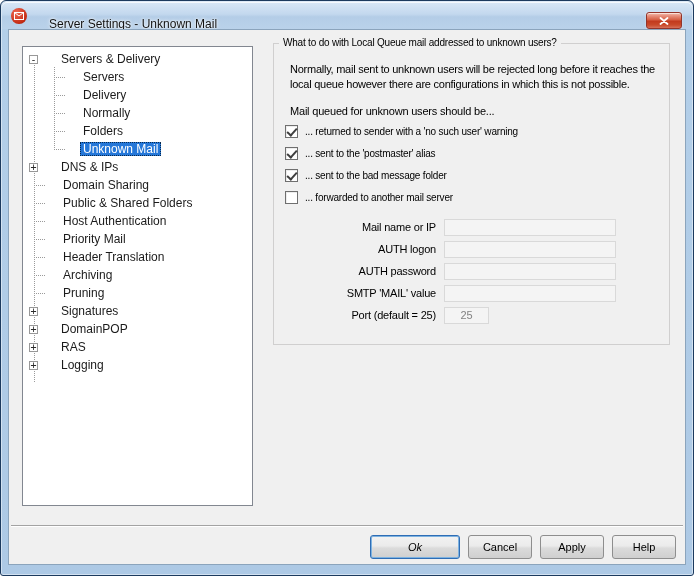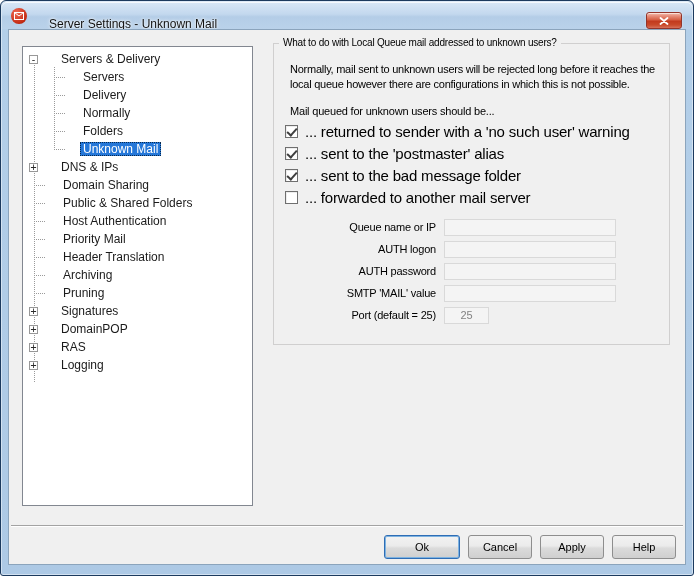--- a/index.html
+++ b/index.html
@@ -94,21 +94,21 @@
   .checkbox {
     width:13px; height:13px; border:1px solid #6f6f6f; background:#fff;
     margin-right:7px; position:relative; flex:none;
     box-shadow:inset 1px 1px 0 rgba(0,0,0,.07);
   }
   .checkbox.checked::after {
     content:""; position:absolute; left:1px; top:2px; width:8px; height:4px;
     border-left:2px solid #3f3f3f; border-bottom:2px solid #3f3f3f;
     transform:rotate(-48deg);
   }
-  .check-label { font-size:15px; letter-spacing:-0.2px; white-space:nowrap; color:#000; }
+  .check-label { font-size:10px; letter-spacing:-0.2px; white-space:nowrap; color:#000; }
   .fields { position:absolute; left:275px; top:186px; }
   .field-row { height:22px; display:flex; align-items:center; }
   .field-label {
     width:152px; text-align:right; margin-right:8px; font-size:11px;
     letter-spacing:-0.2px; white-space:nowrap; color:#000;
   }
   .field-input {
     width:172px; height:17px; background:#f4f4f4; border:1px solid #d9d9d9;
     font-family:"Liberation Sans", sans-serif; font-size:11px; color:#838383;
     padding:0 10px; outline:none;
@@ -120,22 +120,23 @@
     border-top:1px solid #a3a3a3; border-bottom:1px solid #ffffff;
   }
   .buttons { position:absolute; top:505px; right:9px; display:flex; gap:8px; }
   .btn {
     width:64px; height:24px; font-size:11px; color:#000;
     background:linear-gradient(180deg,#f2f2f2 0,#ebebeb 45%,#dbdbdb 55%,#cfcfcf 100%);
     border:1px solid #8e8e8e; border-radius:3px;
     display:flex; align-items:center; justify-content:center; cursor:default;
   }
   .btn.default {
-    width:76px; border:1px solid #2e6db5;
+    width:90px; border:1px solid #2e6db5;
     box-shadow:inset 0 0 0 1px #7db2e0;
+    font-style:italic;
   }
 </style>
 </head>
 <body>
 
 <div class="window">
   <div class="titlebar">
     <span class="app-icon">
       <svg width="10" height="8" viewBox="0 0 10 8">
         <rect x="0.5" y="0.5" width="9" height="7" fill="none" stroke="#ffffff" stroke-width="1"></rect>
@@ -291,21 +292,21 @@
 
         <div class="check-row">
           <span class="checkbox"></span>
           <span class="check-label">... forwarded to another mail server</span>
         </div>
       </div>
 
     <div class="fields">
 
         <div class="field-row">
-          <span class="field-label">Queue name or IP</span>
+          <span class="field-label">Mail name or IP</span>
           <input class="field-input" style="">
         </div>
 
         <div class="field-row">
           <span class="field-label">AUTH logon</span>
           <input class="field-input" style="">
         </div>
 
         <div class="field-row">
           <span class="field-label">AUTH password</span>

